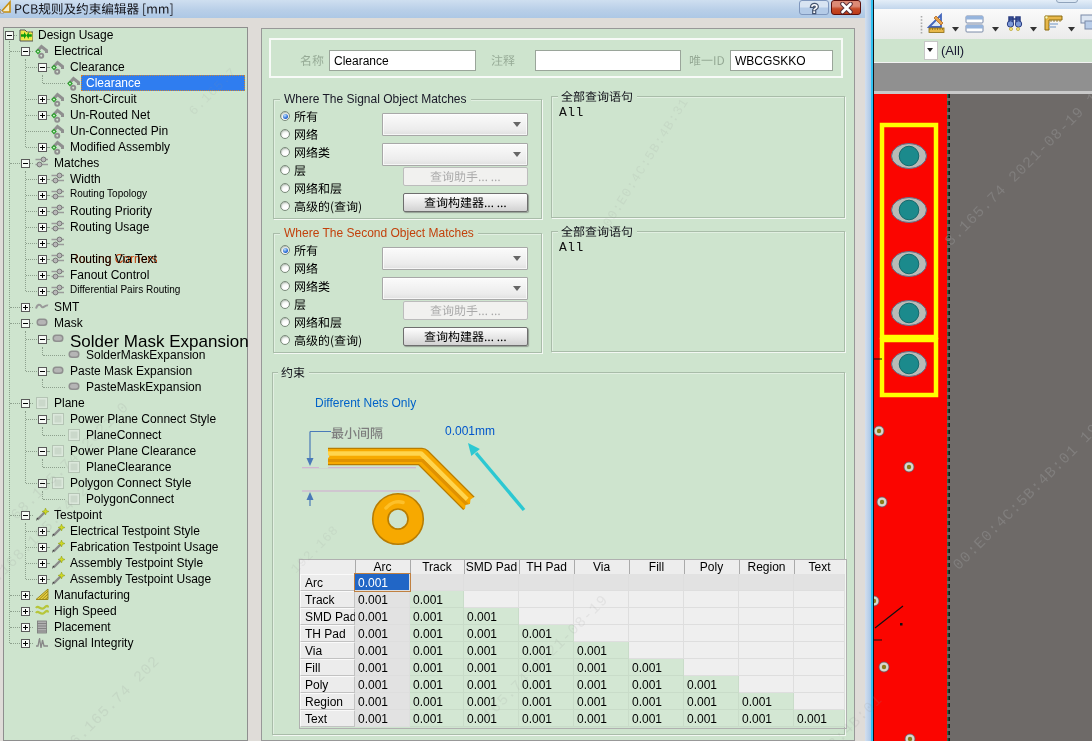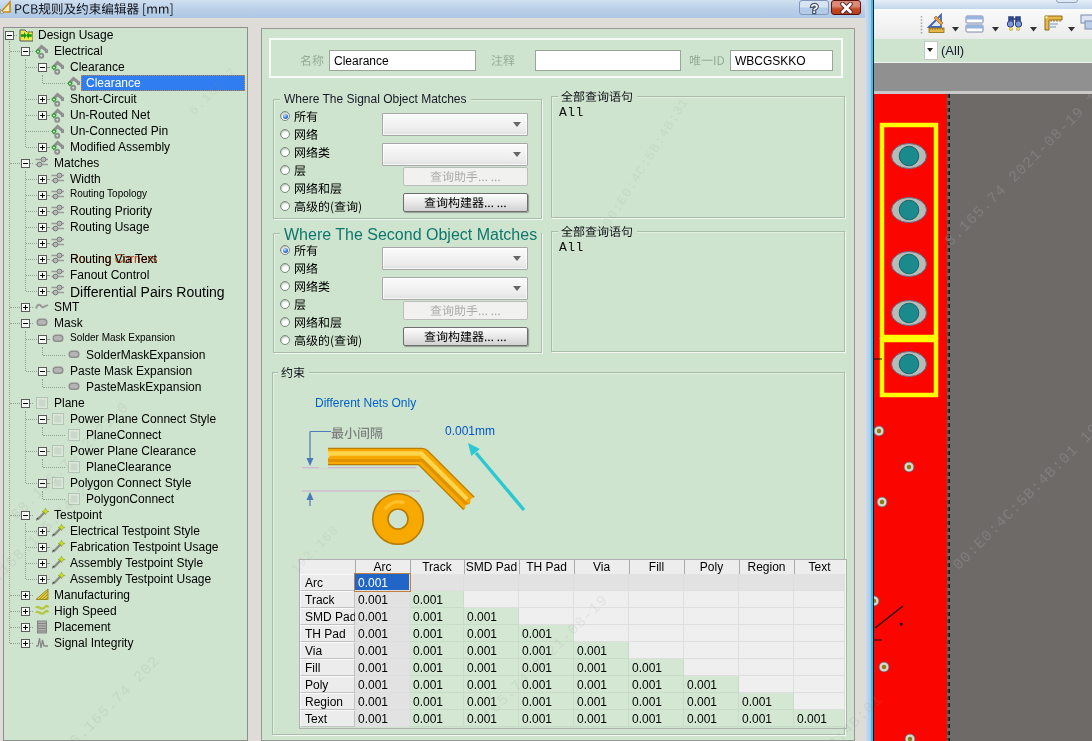--- a/index.html
+++ b/index.html
@@ -345,21 +345,21 @@
     <svg style="position:absolute;left:35px;top:259.5px" width="9" height="9">
       <rect x="0.5" y="0.5" width="8" height="8" fill="#f6faf6" stroke="#5a5a5a"></rect>
       <path d="M2,4.5 h5 M4.5,2 v5" stroke="#000" stroke-width="1"></path>
     </svg>
     <div style="position:absolute;left:44px;top:264px;width:2px;height:1px;border-top:1px dotted #8da08d"></div>
     <svg style="position:absolute;left:48px;top:256px" width="14" height="16">
       <path d="M0.5,4.5 H13 M0.5,9.5 H13" stroke="#9a9a9a" stroke-width="1.4"></path>
       <circle cx="8.5" cy="4.5" r="2.4" fill="#b8b8b8" stroke="#777" stroke-width="1"></circle>
       <circle cx="4.5" cy="9.5" r="2.4" fill="#b8b8b8" stroke="#777" stroke-width="1"></circle>
     </svg>
-    <div style="position:absolute;left:67px;top:257px;font-size:14px;color:#000;white-space:nowrap">Differential Pairs Routing</div>
+    <div style="position:absolute;left:67px;top:257px;font-size:10px;color:#000;white-space:nowrap">Differential Pairs Routing</div>
     <svg style="position:absolute;left:18px;top:275.5px" width="9" height="9">
       <rect x="0.5" y="0.5" width="8" height="8" fill="#f6faf6" stroke="#5a5a5a"></rect>
       <path d="M2,4.5 h5 M4.5,2 v5" stroke="#000" stroke-width="1"></path>
     </svg>
     <div style="position:absolute;left:27px;top:280px;width:3px;height:1px;border-top:1px dotted #8da08d"></div>
     <svg style="position:absolute;left:32px;top:272px" width="14" height="16">
       <path d="M1,9.5 C2.5,4.5 5,5 6.5,7.5 C8,10 10.5,5.5 13,6.5" stroke="#999" stroke-width="2" fill="none"></path>
     </svg>
     <div style="position:absolute;left:51px;top:273px;font-size:12px;color:#000;white-space:nowrap">SMT</div>
     <svg style="position:absolute;left:18px;top:291.5px" width="9" height="9">
@@ -374,21 +374,21 @@
     <div style="position:absolute;left:51px;top:289px;font-size:12px;color:#000;white-space:nowrap">Mask</div>
     <svg style="position:absolute;left:35px;top:307.5px" width="9" height="9">
       <rect x="0.5" y="0.5" width="8" height="8" fill="#f6faf6" stroke="#5a5a5a"></rect>
       <path d="M2,4.5 h5" stroke="#000" stroke-width="1"></path>
     </svg>
     <div style="position:absolute;left:44px;top:312px;width:2px;height:1px;border-top:1px dotted #8da08d"></div>
     <svg style="position:absolute;left:48px;top:304px" width="14" height="16">
       <rect x="1.5" y="3.5" width="11" height="7.5" rx="3.5" fill="#8f8f8f"></rect>
       <rect x="3" y="5" width="8" height="4.5" rx="2.2" fill="#b5b5b5"></rect>
     </svg>
-    <div style="position:absolute;left:67px;top:305px;font-size:10px;color:#000;white-space:nowrap">Solder Mask Expansion</div>
+    <div style="position:absolute;left:67px;top:305px;font-size:17px;color:#000;white-space:nowrap">Solder Mask Expansion</div>
     <svg style="position:absolute;left:64px;top:320px" width="14" height="16">
       <rect x="1.5" y="3.5" width="11" height="7.5" rx="3.5" fill="#8f8f8f"></rect>
       <rect x="3" y="5" width="8" height="4.5" rx="2.2" fill="#b5b5b5"></rect>
     </svg>
     <div style="position:absolute;left:83px;top:321px;font-size:12px;color:#000;white-space:nowrap">SolderMaskExpansion</div>
     <svg style="position:absolute;left:35px;top:339.5px" width="9" height="9">
       <rect x="0.5" y="0.5" width="8" height="8" fill="#f6faf6" stroke="#5a5a5a"></rect>
       <path d="M2,4.5 h5" stroke="#000" stroke-width="1"></path>
     </svg>
     <div style="position:absolute;left:44px;top:344px;width:2px;height:1px;border-top:1px dotted #8da08d"></div>
@@ -612,21 +612,21 @@
     <path fill="#000" d="M3.5 9.4H8.4V10.4H3.5ZM3.5 7.8H8.4V8.8H3.5ZM2.7 7.1V11H9.3V7.1ZM0.9 11.8V12.6H11.2V11.8ZM5.5 1.9V3.4H0.7V4.2H4.5C3.5 5.4 1.9 6.4 0.4 6.9C0.6 7.1 0.9 7.4 1 7.6C2.7 7 4.4 5.7 5.5 4.3V6.8H6.4V4.3C7.5 5.7 9.3 6.9 11 7.5C11.1 7.3 11.4 7 11.6 6.8C10.1 6.3 8.4 5.3 7.4 4.2H11.3V3.4H6.4V1.9Z M13.4 2.7C14 3.3 14.7 4 15 4.5L15.7 3.9C15.3 3.4 14.6 2.7 14 2.2ZM12.5 5.7V6.6H14.2V10.7C14.2 11.2 13.8 11.6 13.6 11.7C13.8 11.9 14 12.3 14.1 12.5C14.3 12.2 14.6 12 16.6 10.5C16.5 10.3 16.4 9.9 16.3 9.7L15.1 10.6V5.7ZM18.1 1.9C17.6 3.4 16.7 5 15.7 5.9C16 6.1 16.4 6.3 16.5 6.5C17 6 17.5 5.3 17.9 4.5H22.4C22.2 9.6 22 11.4 21.6 11.9C21.5 12 21.4 12.1 21.2 12.1C20.9 12.1 20.2 12.1 19.5 12C19.7 12.3 19.8 12.6 19.8 12.9C20.4 12.9 21.1 12.9 21.5 12.9C21.9 12.9 22.2 12.7 22.5 12.4C22.9 11.8 23.1 9.9 23.3 4.2C23.3 4.1 23.3 3.7 23.3 3.7H18.3C18.6 3.2 18.8 2.7 19 2.2ZM20.1 8.5V9.8H18V8.5ZM20.1 7.8H18V6.5H20.1ZM17.2 5.7V11.3H18V10.5H20.9V5.7Z M30.2 1.9C29.8 3.5 29.1 5.1 28.3 6.2C28.5 6.3 28.9 6.6 29 6.7C29.4 6.2 29.8 5.5 30.2 4.7H34.3C34.2 9.6 34 11.5 33.6 11.9C33.5 12.1 33.4 12.1 33.2 12.1C32.9 12.1 32.4 12.1 31.7 12C31.9 12.3 32 12.7 32 12.9C32.6 13 33.2 13 33.6 12.9C33.9 12.9 34.2 12.8 34.5 12.4C34.9 11.9 35.1 10 35.2 4.4C35.2 4.2 35.3 3.9 35.3 3.9H30.5C30.7 3.3 30.9 2.7 31.1 2.1ZM31.6 7.5C31.8 7.9 32 8.4 32.2 8.9L30.1 9.3C30.6 8.3 31.1 7 31.5 5.8L30.6 5.5C30.3 6.9 29.7 8.4 29.4 8.8C29.2 9.2 29.1 9.5 28.9 9.5C29 9.8 29.1 10.2 29.2 10.3C29.4 10.2 29.8 10.1 32.4 9.6C32.5 9.9 32.6 10.2 32.7 10.4L33.4 10.1C33.2 9.4 32.7 8.2 32.2 7.2ZM26.4 1.9V4.2H24.6V5.1H26.3C25.9 6.7 25.2 8.6 24.4 9.6C24.6 9.9 24.8 10.2 24.9 10.5C25.4 9.7 26 8.4 26.4 7V12.9H27.3V6.7C27.6 7.4 28 8.1 28.2 8.5L28.7 7.8C28.5 7.5 27.6 6 27.3 5.6V5.1H28.6V4.2H27.3V1.9Z M40.7 2.9V3.7H43V4.6H40V5.3H43V6.2H40.6V6.9H43V7.9H40.5V8.5H43V9.5H40V10.2H43V11.4H43.8V10.2H47.2V9.5H43.8V8.5H46.8V7.9H43.8V6.9H46.5V5.3H47.3V4.6H46.5V2.9H43.8V1.9H43V2.9ZM43.8 5.3H45.7V6.2H43.8ZM43.8 4.6V3.7H45.7V4.6ZM37.2 7.3C37.2 7.2 37.4 7 37.6 6.9H39.1C39 8 38.7 8.9 38.4 9.7C38.1 9.2 37.8 8.6 37.6 7.9L36.9 8.1C37.2 9.1 37.6 9.9 38 10.5C37.6 11.3 37.1 11.9 36.4 12.4C36.6 12.5 37 12.8 37.1 13C37.7 12.5 38.2 11.9 38.6 11.2C39.9 12.4 41.6 12.7 43.8 12.7H47.2C47.2 12.4 47.4 12 47.5 11.8C46.9 11.8 44.3 11.8 43.8 11.8C41.8 11.8 40.2 11.6 39 10.4C39.5 9.3 39.8 7.9 40 6.2L39.5 6.1L39.3 6.1H38.3C38.9 5.2 39.5 4.1 40.1 2.9L39.5 2.5L39.2 2.7H36.8V3.5H38.8C38.4 4.5 37.8 5.5 37.5 5.8C37.3 6.2 37 6.5 36.8 6.6C36.9 6.7 37.1 7.1 37.2 7.3Z M50.4 3.2H52.4V4.9H50.4ZM55.5 3.2H57.6V4.9H55.5ZM55.4 6.2C55.9 6.4 56.5 6.7 56.9 7H53.4C53.7 6.6 53.9 6.2 54.1 5.8L53.2 5.6V2.5H49.5V5.7H53.2C53 6.1 52.7 6.6 52.4 7H48.6V7.8H51.6C50.8 8.5 49.7 9.1 48.4 9.6C48.5 9.8 48.8 10.1 48.9 10.3L49.5 10V13H50.4V12.6H52.4V12.9H53.2V9.3H51C51.7 8.8 52.3 8.3 52.8 7.8H55C55.5 8.3 56.1 8.8 56.9 9.3H54.7V13H55.5V12.6H57.6V12.9H58.5V10L59.1 10.2C59.2 10 59.5 9.7 59.7 9.5C58.4 9.2 57 8.5 56.1 7.8H59.4V7H57.3L57.6 6.6C57.2 6.3 56.4 5.9 55.8 5.7ZM54.6 2.5V5.7H58.5V2.5ZM50.4 11.8V10H52.4V11.8ZM55.5 11.8V10H57.6V11.8Z M61.7 12.2C62.1 12.2 62.5 11.8 62.5 11.3C62.5 10.8 62.1 10.5 61.7 10.5C61.2 10.5 60.9 10.8 60.9 11.3C60.9 11.8 61.2 12.2 61.7 12.2Z M65 12.2C65.4 12.2 65.8 11.8 65.8 11.3C65.8 10.8 65.4 10.5 65 10.5C64.6 10.5 64.2 10.8 64.2 11.3C64.2 11.8 64.6 12.2 65 12.2Z M68.3 12.2C68.8 12.2 69.1 11.8 69.1 11.3C69.1 10.8 68.8 10.5 68.3 10.5C67.9 10.5 67.5 10.8 67.5 11.3C67.5 11.8 67.9 12.2 68.3 12.2Z M74.4 12.2C74.8 12.2 75.2 11.8 75.2 11.3C75.2 10.8 74.8 10.5 74.4 10.5C73.9 10.5 73.6 10.8 73.6 11.3C73.6 11.8 73.9 12.2 74.4 12.2Z M77.7 12.2C78.1 12.2 78.5 11.8 78.5 11.3C78.5 10.8 78.1 10.5 77.7 10.5C77.3 10.5 76.9 10.8 76.9 11.3C76.9 11.8 77.3 12.2 77.7 12.2Z M81 12.2C81.5 12.2 81.8 11.8 81.8 11.3C81.8 10.8 81.5 10.5 81 10.5C80.6 10.5 80.2 10.8 80.2 11.3C80.2 11.8 80.6 12.2 81 12.2Z"></path>
   </svg>
 <div style="position:absolute;left:551px;top:96px;width:294px;height:122px;border:1px solid #a9bca9;box-shadow:1px 1px 0 rgba(255,255,255,0.75), inset 1px 1px 0 rgba(255,255,255,0.4)"></div>
 <div style="position:absolute;left:558px;top:89px;padding:0 3px;background:#cee4ce">
     <svg style="position:relative;display:block" width="73" height="16" viewBox="0 0 73 16">
       <path fill="#14141c" d="M5.9 1.8C4.7 3.7 2.5 5.5 0.3 6.5C0.5 6.6 0.8 6.9 0.9 7.2C1.4 6.9 1.9 6.7 2.4 6.4V7.2H5.5V9H2.4V9.8H5.5V11.8H0.9V12.6H11.1V11.8H6.5V9.8H9.7V9H6.5V7.2H9.7V6.4C10.2 6.7 10.6 7 11.1 7.2C11.2 7 11.5 6.7 11.7 6.5C9.8 5.4 8 4.2 6.5 2.5L6.7 2.2ZM2.4 6.3C3.8 5.5 5 4.4 6 3.1C7.1 4.4 8.4 5.4 9.7 6.3Z M13.7 4.5C14 5.1 14.3 6 14.4 6.5L15.3 6.3C15.2 5.7 14.8 4.9 14.5 4.3ZM19.5 2.6V12.9H20.3V3.4H22.3C21.9 4.3 21.5 5.6 21 6.6C22.1 7.7 22.4 8.6 22.4 9.3C22.4 9.8 22.3 10.1 22.1 10.3C21.9 10.4 21.8 10.4 21.6 10.4C21.3 10.4 21 10.4 20.7 10.4C20.8 10.6 20.9 11 20.9 11.2C21.3 11.3 21.6 11.3 21.9 11.2C22.2 11.2 22.5 11.1 22.7 11C23.1 10.7 23.2 10.1 23.2 9.4C23.2 8.6 23 7.6 21.9 6.5C22.4 5.4 23 4 23.4 2.9L22.8 2.5L22.6 2.6ZM15 2.1C15.1 2.5 15.3 2.9 15.5 3.3H13V4.2H18.6V3.3H16.4C16.3 2.9 16 2.3 15.8 1.9ZM17.2 4.2C17 4.9 16.6 5.9 16.3 6.6H12.6V7.4H18.9V6.6H17.2C17.5 6 17.8 5.1 18.1 4.4ZM13.3 8.5V12.9H14.2V12.3H17.4V12.8H18.3V8.5ZM14.2 11.5V9.3H17.4V11.5Z M27.5 9.4H32.4V10.4H27.5ZM27.5 7.8H32.4V8.8H27.5ZM26.7 7.1V11H33.3V7.1ZM24.9 11.8V12.6H35.2V11.8ZM29.5 1.9V3.4H24.7V4.2H28.5C27.5 5.4 25.9 6.4 24.4 6.9C24.6 7.1 24.9 7.4 25 7.6C26.7 7 28.4 5.7 29.5 4.3V6.8H30.4V4.3C31.5 5.7 33.3 6.9 35 7.5C35.1 7.3 35.4 7 35.6 6.8C34.1 6.3 32.4 5.3 31.4 4.2H35.3V3.4H30.4V1.9Z M37.4 2.7C38 3.3 38.7 4 39 4.5L39.7 3.9C39.3 3.4 38.6 2.7 38 2.2ZM36.5 5.7V6.6H38.2V10.7C38.2 11.2 37.8 11.6 37.6 11.7C37.8 11.9 38 12.3 38.1 12.5C38.3 12.2 38.6 12 40.6 10.5C40.5 10.3 40.4 9.9 40.3 9.7L39.1 10.6V5.7ZM42.1 1.9C41.6 3.4 40.7 5 39.7 5.9C40 6.1 40.4 6.3 40.5 6.5C41 6 41.5 5.3 41.9 4.5H46.4C46.2 9.6 46 11.4 45.6 11.9C45.5 12 45.4 12.1 45.2 12.1C44.9 12.1 44.2 12.1 43.5 12C43.7 12.3 43.8 12.6 43.8 12.9C44.4 12.9 45.1 12.9 45.5 12.9C45.9 12.9 46.2 12.7 46.5 12.4C46.9 11.8 47.1 9.9 47.3 4.2C47.3 4.1 47.3 3.7 47.3 3.7H42.3C42.6 3.2 42.8 2.7 43 2.2ZM44.1 8.5V9.8H42V8.5ZM44.1 7.8H42V6.5H44.1ZM41.2 5.7V11.3H42V10.5H44.9V5.7Z M49.2 2.8C49.8 3.4 50.6 4.2 51 4.7L51.6 4C51.2 3.5 50.4 2.8 49.8 2.2ZM52.7 4.5V5.3H54.2C54.1 5.9 54 6.5 53.8 6.9H51.8V7.8H59.5V6.9H58.1C58.2 6.2 58.3 5.3 58.3 4.5L57.7 4.5L57.5 4.5H55.3L55.6 3.2H59.1V2.4H52.3V3.2H54.7L54.4 4.5ZM54.8 6.9 55.2 5.3H57.4C57.4 5.8 57.3 6.4 57.2 6.9ZM52.8 8.7V13H53.7V12.5H57.8V12.9H58.7V8.7ZM53.7 11.7V9.6H57.8V11.7ZM50.2 12.6C50.4 12.4 50.7 12.1 52.7 10.7C52.7 10.6 52.5 10.2 52.5 10L51 10.9V5.7H48.5V6.6H50.2V10.9C50.2 11.4 50 11.7 49.8 11.8C49.9 12 50.2 12.4 50.2 12.6Z M62.7 6.3V11.5H63.6V10.6H67.5V6.3ZM63.6 7.1H66.6V9.8H63.6ZM63.5 1.9C62.8 3.9 61.8 5.9 60.4 7.1C60.7 7.2 61.1 7.5 61.2 7.7C62 6.9 62.8 5.8 63.4 4.6H70.1C69.9 9.5 69.7 11.5 69.3 11.9C69.1 12.1 69 12.1 68.7 12.1C68.4 12.1 67.5 12.1 66.6 12C66.8 12.3 66.9 12.7 66.9 12.9C67.8 13 68.6 13 69 13C69.5 12.9 69.8 12.8 70.1 12.4C70.6 11.8 70.8 9.8 71 4.2C71 4 71 3.7 71 3.7H63.8C64 3.2 64.2 2.7 64.4 2.1Z"></path>
     </svg>
   </div>
 <div class="t" style="left:559px;top:105px;font-family:'Liberation Mono',monospace;font-size:13px;letter-spacing:0.5px;color:#111">All</div>
 <div style="position:absolute;left:273px;top:233px;width:269px;height:120px;border:1px solid #a9bca9;box-shadow:1px 1px 0 rgba(255,255,255,0.75), inset 1px 1px 0 rgba(255,255,255,0.4)"></div>
-<div style="position:absolute;left:280px;top:226px;padding:0 4px;background:#cee4ce;font-size:16px;color:#0f766e;white-space:nowrap">Where The Second Object Matches</div>
+<div style="position:absolute;left:280px;top:226px;padding:0 4px;background:#cee4ce;font-size:12px;color:#c2410c;white-space:nowrap">Where The Second Object Matches</div>
 <div style="position:absolute;left:280px;top:245px;width:10px;height:10px;border-radius:50%;border:1px solid #7b8b7b;background:linear-gradient(160deg,#eef2ee 15%,#fff 55%);box-shadow:inset 0.5px 1px 1.5px rgba(120,135,120,0.55)"></div>
 <div style="position:absolute;left:282.5px;top:247.5px;width:5px;height:5px;border-radius:50%;background:radial-gradient(circle at 38% 32%, #a8d0f4 10%, #2a6cd8 60%, #123f9a)"></div>
 <svg style="position:absolute;left:294px;top:242.6px" width="25" height="16" viewBox="0 0 25 16">
     <path fill="#000" d="M6.4 3.1V7.1C6.4 8.8 6.3 10.9 4.8 12.4C5 12.5 5.4 12.8 5.5 13C7.1 11.4 7.3 8.9 7.3 7.1V6.9H9.2V12.9H10.1V6.9H11.5V6H7.3V3.8C8.7 3.6 10.2 3.3 11.3 2.8L10.7 2.1C9.7 2.5 7.9 2.9 6.4 3.1ZM2.1 7.7V7.3V5.7H4.4V7.7ZM5.3 2.2C4.3 2.6 2.6 2.9 1.2 3.1V7.3C1.2 8.9 1.1 10.9 0.3 12.4C0.5 12.5 0.9 12.8 1.1 13C1.8 11.7 2 10 2 8.5H5.3V4.9H2.1V3.8C3.4 3.6 4.9 3.3 5.9 2.9Z M16.7 1.9C16.5 2.4 16.4 3 16.2 3.5H12.8V4.3H15.8C15 5.9 13.9 7.4 12.5 8.4C12.6 8.5 12.9 8.8 13.1 9C13.8 8.5 14.5 7.9 15.1 7.1V12.9H15.9V10.6H21V11.8C21 12 20.9 12.1 20.7 12.1C20.5 12.1 19.8 12.1 19 12.1C19.1 12.3 19.2 12.7 19.3 12.9C20.3 12.9 21 12.9 21.3 12.8C21.7 12.6 21.9 12.4 21.9 11.8V5.7H16C16.3 5.3 16.5 4.8 16.8 4.3H23.3V3.5H17.1C17.3 3 17.5 2.6 17.6 2.1ZM15.9 8.5H21V9.8H15.9ZM15.9 7.8V6.5H21V7.8Z"></path>
   </svg>
 <div style="position:absolute;left:280px;top:263px;width:10px;height:10px;border-radius:50%;border:1px solid #7b8b7b;background:linear-gradient(160deg,#eef2ee 15%,#fff 55%);box-shadow:inset 0.5px 1px 1.5px rgba(120,135,120,0.55)"></div>
 <svg style="position:absolute;left:294px;top:260.6px" width="25" height="16" viewBox="0 0 25 16">
     <path fill="#000" d="M2.3 5.6C2.9 6.2 3.5 7 4 7.8C3.5 9.1 2.9 10.1 2.1 10.9C2.3 11.1 2.6 11.3 2.8 11.4C3.5 10.7 4.1 9.7 4.5 8.6C4.9 9.1 5.3 9.7 5.5 10.1L6.1 9.5C5.8 9 5.4 8.4 4.9 7.7C5.2 6.7 5.5 5.6 5.7 4.4L4.8 4.3C4.7 5.2 4.5 6.1 4.3 6.9C3.8 6.2 3.3 5.6 2.9 5.1ZM5.8 5.6C6.3 6.2 6.9 7 7.4 7.8C7 9.1 6.3 10.2 5.4 11C5.6 11.1 6 11.4 6.1 11.5C6.9 10.8 7.5 9.8 8 8.6C8.4 9.3 8.7 9.9 9 10.5L9.6 9.9C9.3 9.3 8.9 8.5 8.3 7.7C8.6 6.7 8.9 5.6 9.1 4.4L8.2 4.3C8.1 5.2 7.9 6.1 7.7 6.9C7.3 6.3 6.8 5.7 6.4 5.1ZM1.1 2.6V12.9H2V3.5H10.1V11.8C10.1 12 10 12 9.8 12C9.5 12.1 8.7 12.1 8 12C8.1 12.3 8.2 12.7 8.3 12.9C9.4 12.9 10 12.9 10.4 12.8C10.8 12.6 11 12.3 11 11.8V2.6Z M12.5 11.4 12.7 12.3C13.8 11.9 15.3 11.5 16.7 11.1L16.6 10.3C15 10.7 13.5 11.1 12.5 11.4ZM18.8 1.8C18.3 3.1 17.5 4.3 16.6 5.2L16.7 5L15.9 4.5C15.7 4.9 15.4 5.3 15.2 5.7L13.7 5.9C14.4 4.9 15.1 3.6 15.6 2.4L14.8 2C14.3 3.4 13.4 4.9 13.1 5.3C12.9 5.7 12.6 6 12.4 6C12.5 6.3 12.7 6.7 12.7 6.9C12.9 6.8 13.2 6.8 14.6 6.6C14.1 7.3 13.6 7.9 13.4 8.2C13 8.6 12.8 8.9 12.5 9C12.6 9.2 12.7 9.6 12.8 9.8C13.1 9.6 13.5 9.5 16.4 8.8C16.4 8.6 16.4 8.3 16.4 8L14.2 8.5C15 7.6 15.8 6.4 16.5 5.3C16.7 5.5 16.9 5.8 17.1 6C17.4 5.6 17.8 5.2 18.1 4.7C18.5 5.3 18.9 5.9 19.5 6.4C18.6 7 17.5 7.4 16.5 7.7C16.6 7.9 16.8 8.3 16.9 8.6C18 8.2 19.2 7.6 20.1 6.9C21 7.6 22.1 8.1 23.2 8.5C23.3 8.2 23.4 7.9 23.6 7.7C22.5 7.4 21.6 7 20.8 6.4C21.8 5.6 22.6 4.6 23.1 3.4L22.5 3L22.4 3.1H19.2C19.4 2.7 19.5 2.4 19.7 2ZM17.6 8.4V12.9H18.4V12.3H21.8V12.8H22.7V8.4ZM18.4 11.4V9.3H21.8V11.4ZM21.9 3.9C21.4 4.7 20.8 5.3 20.1 5.9C19.5 5.4 19 4.7 18.6 4L18.7 3.9Z"></path>
   </svg>
 <div style="position:absolute;left:280px;top:281px;width:10px;height:10px;border-radius:50%;border:1px solid #7b8b7b;background:linear-gradient(160deg,#eef2ee 15%,#fff 55%);box-shadow:inset 0.5px 1px 1.5px rgba(120,135,120,0.55)"></div>

